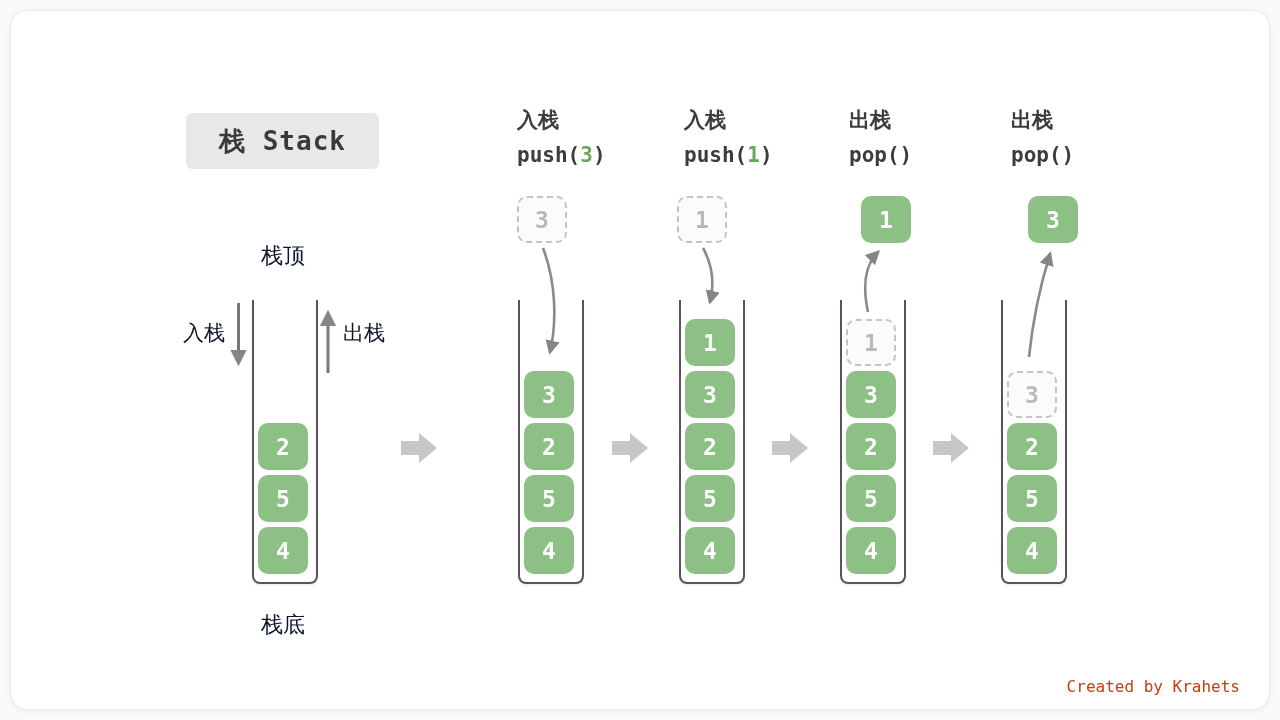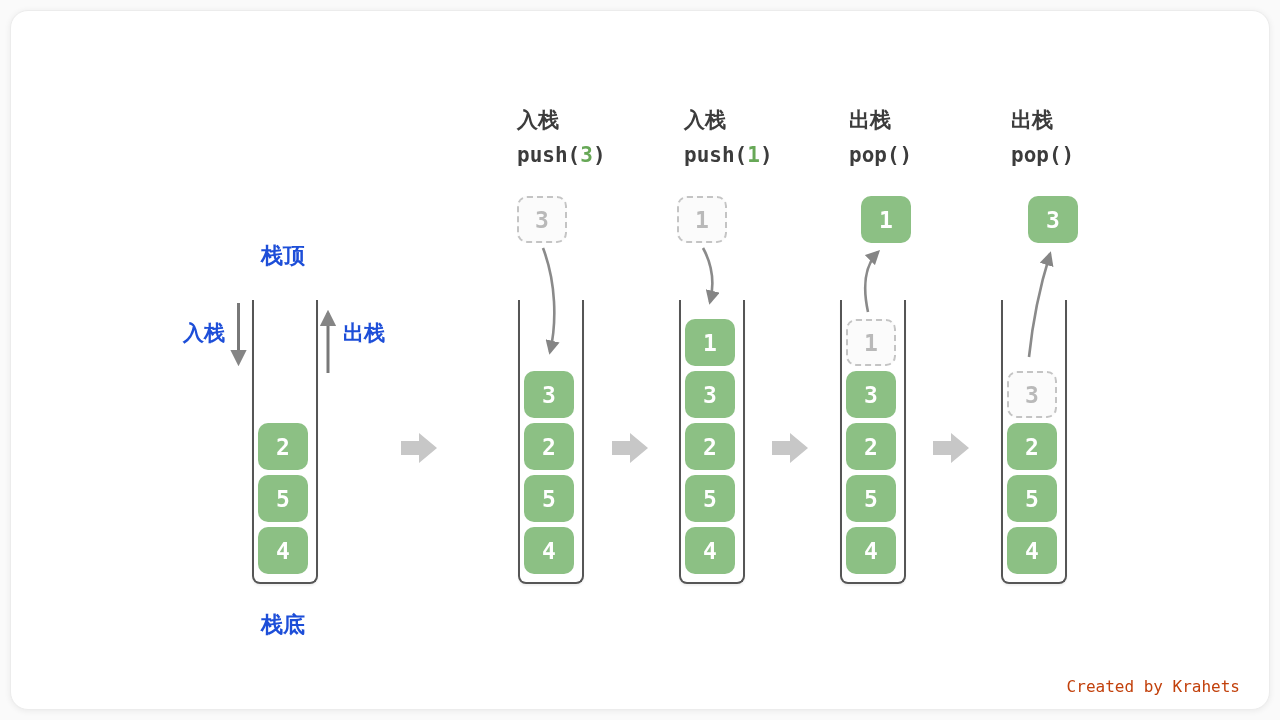--- a/index.html
+++ b/index.html
@@ -21,31 +21,34 @@
   .container{position:absolute;top:300px;width:62px;height:282px;
         border-left:2px solid #565656;border-right:2px solid #565656;
         border-bottom:2px solid #565656;border-radius:0 0 8px 8px;
         box-shadow:0 2px 2px rgba(0,0,0,.06);background:#ffffff;}
   .cell{position:absolute;width:50px;height:47px;border-radius:10px;
         display:flex;align-items:center;justify-content:center;
         font-family:"DejaVu Sans Mono",monospace;font-size:23px;font-weight:700;
         box-sizing:border-box;z-index:3;}
   .cell.solid{background:#8cc084;color:#ffffff;}
   .cell.dashed{background:#fbfbfb;border:2px dashed #c4c4c4;color:#b9b9b9;}
-  .lbl{position:absolute;font-size:22px;font-weight:700;color:#1d4ed8;}
+  .lbl{position:absolute;font-size:22px;font-weight:400;color:#0f172a;}
   .watermark{position:absolute;right:40px;bottom:24px;
         font-family:"DejaVu Sans Mono",monospace;font-size:16px;color:#c2410c;}
   svg.overlay{position:absolute;left:0;top:0;pointer-events:none;z-index:2;}
 </style>
 </head>
 <body>
 
 <div class="canvas">
   <div class="card"></div>
 
+  <div class="title-box">
+    <span>栈 Stack</span>
+  </div>
 
   <div class="hdr" style="left:517px;">
     <div class="op">入栈</div>
     <div class="code"><span>push(</span><span class="arg">3</span><span>)</span></div>
   </div>
   <div class="hdr" style="left:684px;">
     <div class="op">入栈</div>
     <div class="code"><span>push(</span><span class="arg">1</span><span>)</span></div>
   </div>
   <div class="hdr" style="left:849px;">

